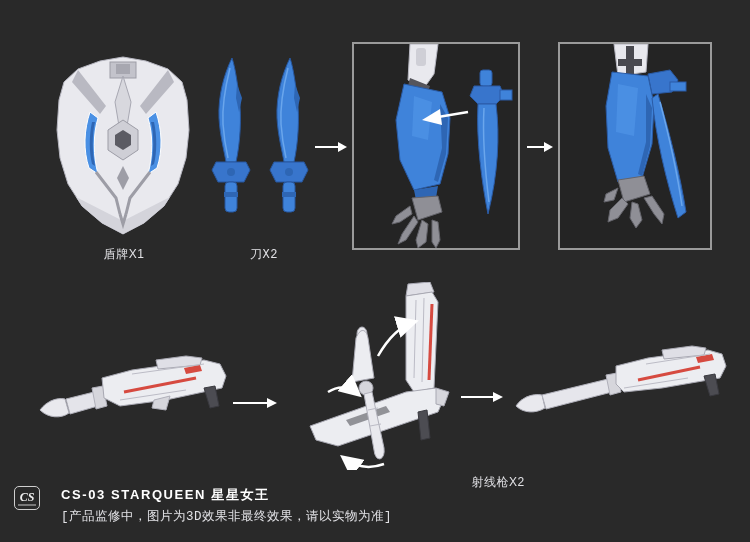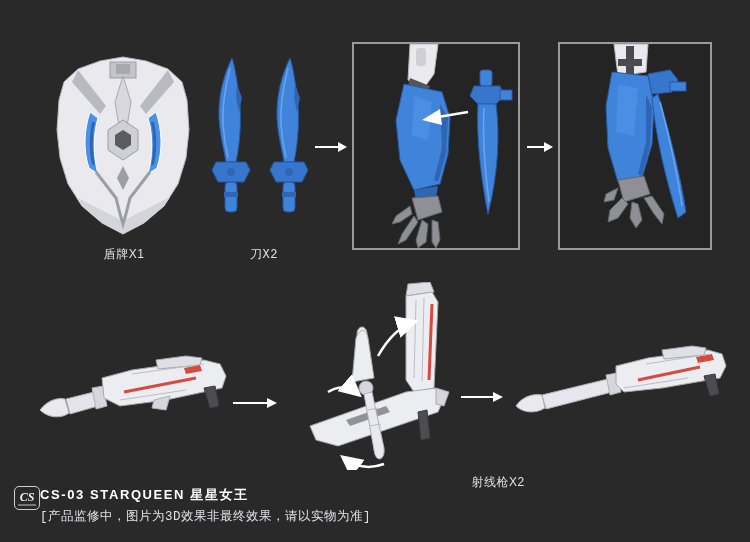--- a/index.html
+++ b/index.html
@@ -194,21 +194,21 @@
     <path d="M104 26 L136 18 L196 10 L210 14 L214 26 L208 38 L150 48 L112 52 L104 44 Z" fill="#ecedf1" stroke="#a8a8b2"></path>
     <path d="M150 10 L180 6 L194 8 L192 15 L152 19 Z" fill="#dfdfe6" stroke="#a8a8b2"></path>
     <path d="M126 40 L188 27" stroke="#d64a40" stroke-width="3" fill="none"></path>
     <path d="M184 17 l16 -3 l2 6 l-16 3 Z" fill="#d64a40"></path>
     <path d="M134 24 L198 14 M112 48 L176 38" stroke="#bcbcc6" stroke-width="1" fill="none"></path>
     <path d="M192 36 L203 34 L207 54 L198 56 Z" fill="#4c4c52" stroke="#3a3a40"></path>
   </svg>
 
   <div class="abs part-label" style="left:438px;top:462px;width:120px;margin-top:12px;">射线枪X2</div>
 
-  <div class="abs" style="left:14px;top:486px;display:flex;align-items:flex-start;gap:0;">
+  <div class="abs" style="left:14px;top:486px;display:flex;align-items:flex-start;gap:21px;">
     <div class="logo-box">
       <span class="logo-cs">CS</span>
       <span class="logo-microline"></span>
     </div>
     <div>
       <div class="footer-title">CS-03 STARQUEEN 星星女王</div>
       <div class="footer-note" style="margin-top:4px;">[产品监修中，图片为3D效果非最终效果，请以实物为准]</div>
     </div>
   </div>
 

